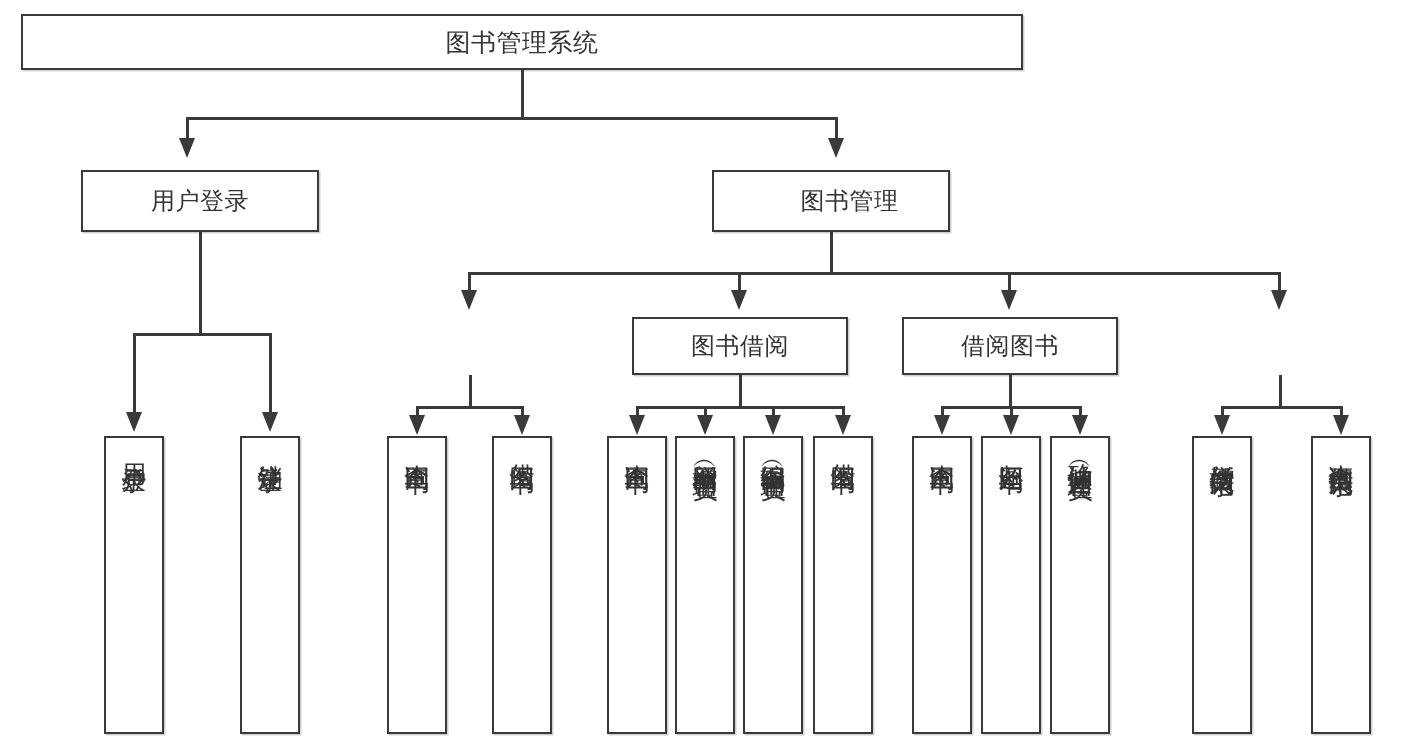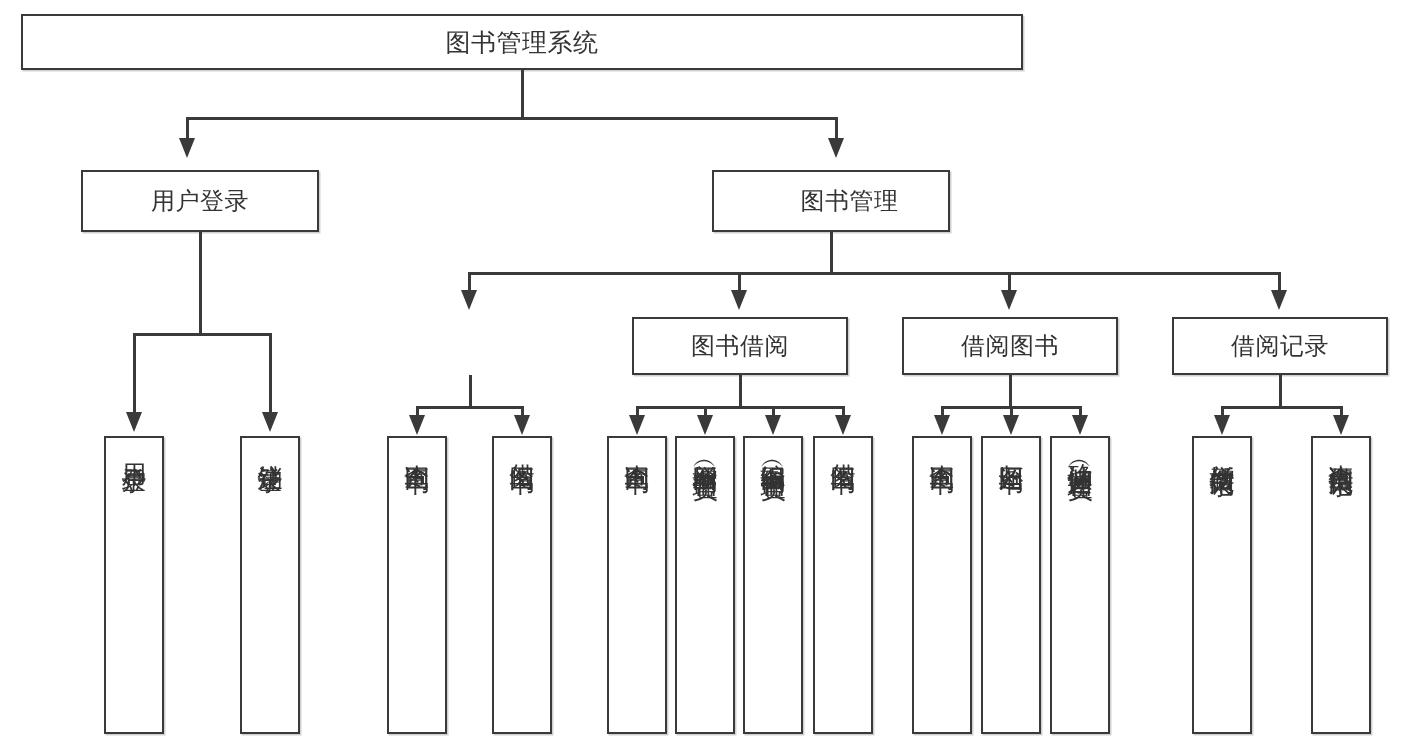--- a/index.html
+++ b/index.html
@@ -102,23 +102,20 @@
   <div class="arrow" style="left:1001px;top:290px;"></div>
   <div class="ln vln" style="left:1278px;top:272px;height:20px;"></div>
   <div class="arrow" style="left:1271px;top:290px;"></div>
 
   <div class="node h" style="left:632px;top:317px;width:216px;height:58px;">
     <span class="lbl">图书借阅</span>
   </div>
   <div class="node h" style="left:902px;top:317px;width:216px;height:58px;">
     <span class="lbl">借阅图书</span>
   </div>
-  <div class="node h" style="left:1172px;top:317px;width:216px;height:58px;">
-    <span class="lbl">借阅记录</span>
-  </div>
 
   <div class="ln vln" style="left:469px;top:375px;height:33px;"></div>
   <div class="ln hln" style="left:416px;top:406px;width:107px;"></div>
   <div class="ln vln" style="left:416px;top:406px;height:12px;"></div>
   <div class="arrow" style="left:409px;top:415px;"></div>
   <div class="ln vln" style="left:521px;top:406px;height:12px;"></div>
   <div class="arrow" style="left:514px;top:415px;"></div>
 
   <div class="ln vln" style="left:739px;top:375px;height:33px;"></div>
   <div class="ln hln" style="left:636px;top:406px;width:206px;"></div>

